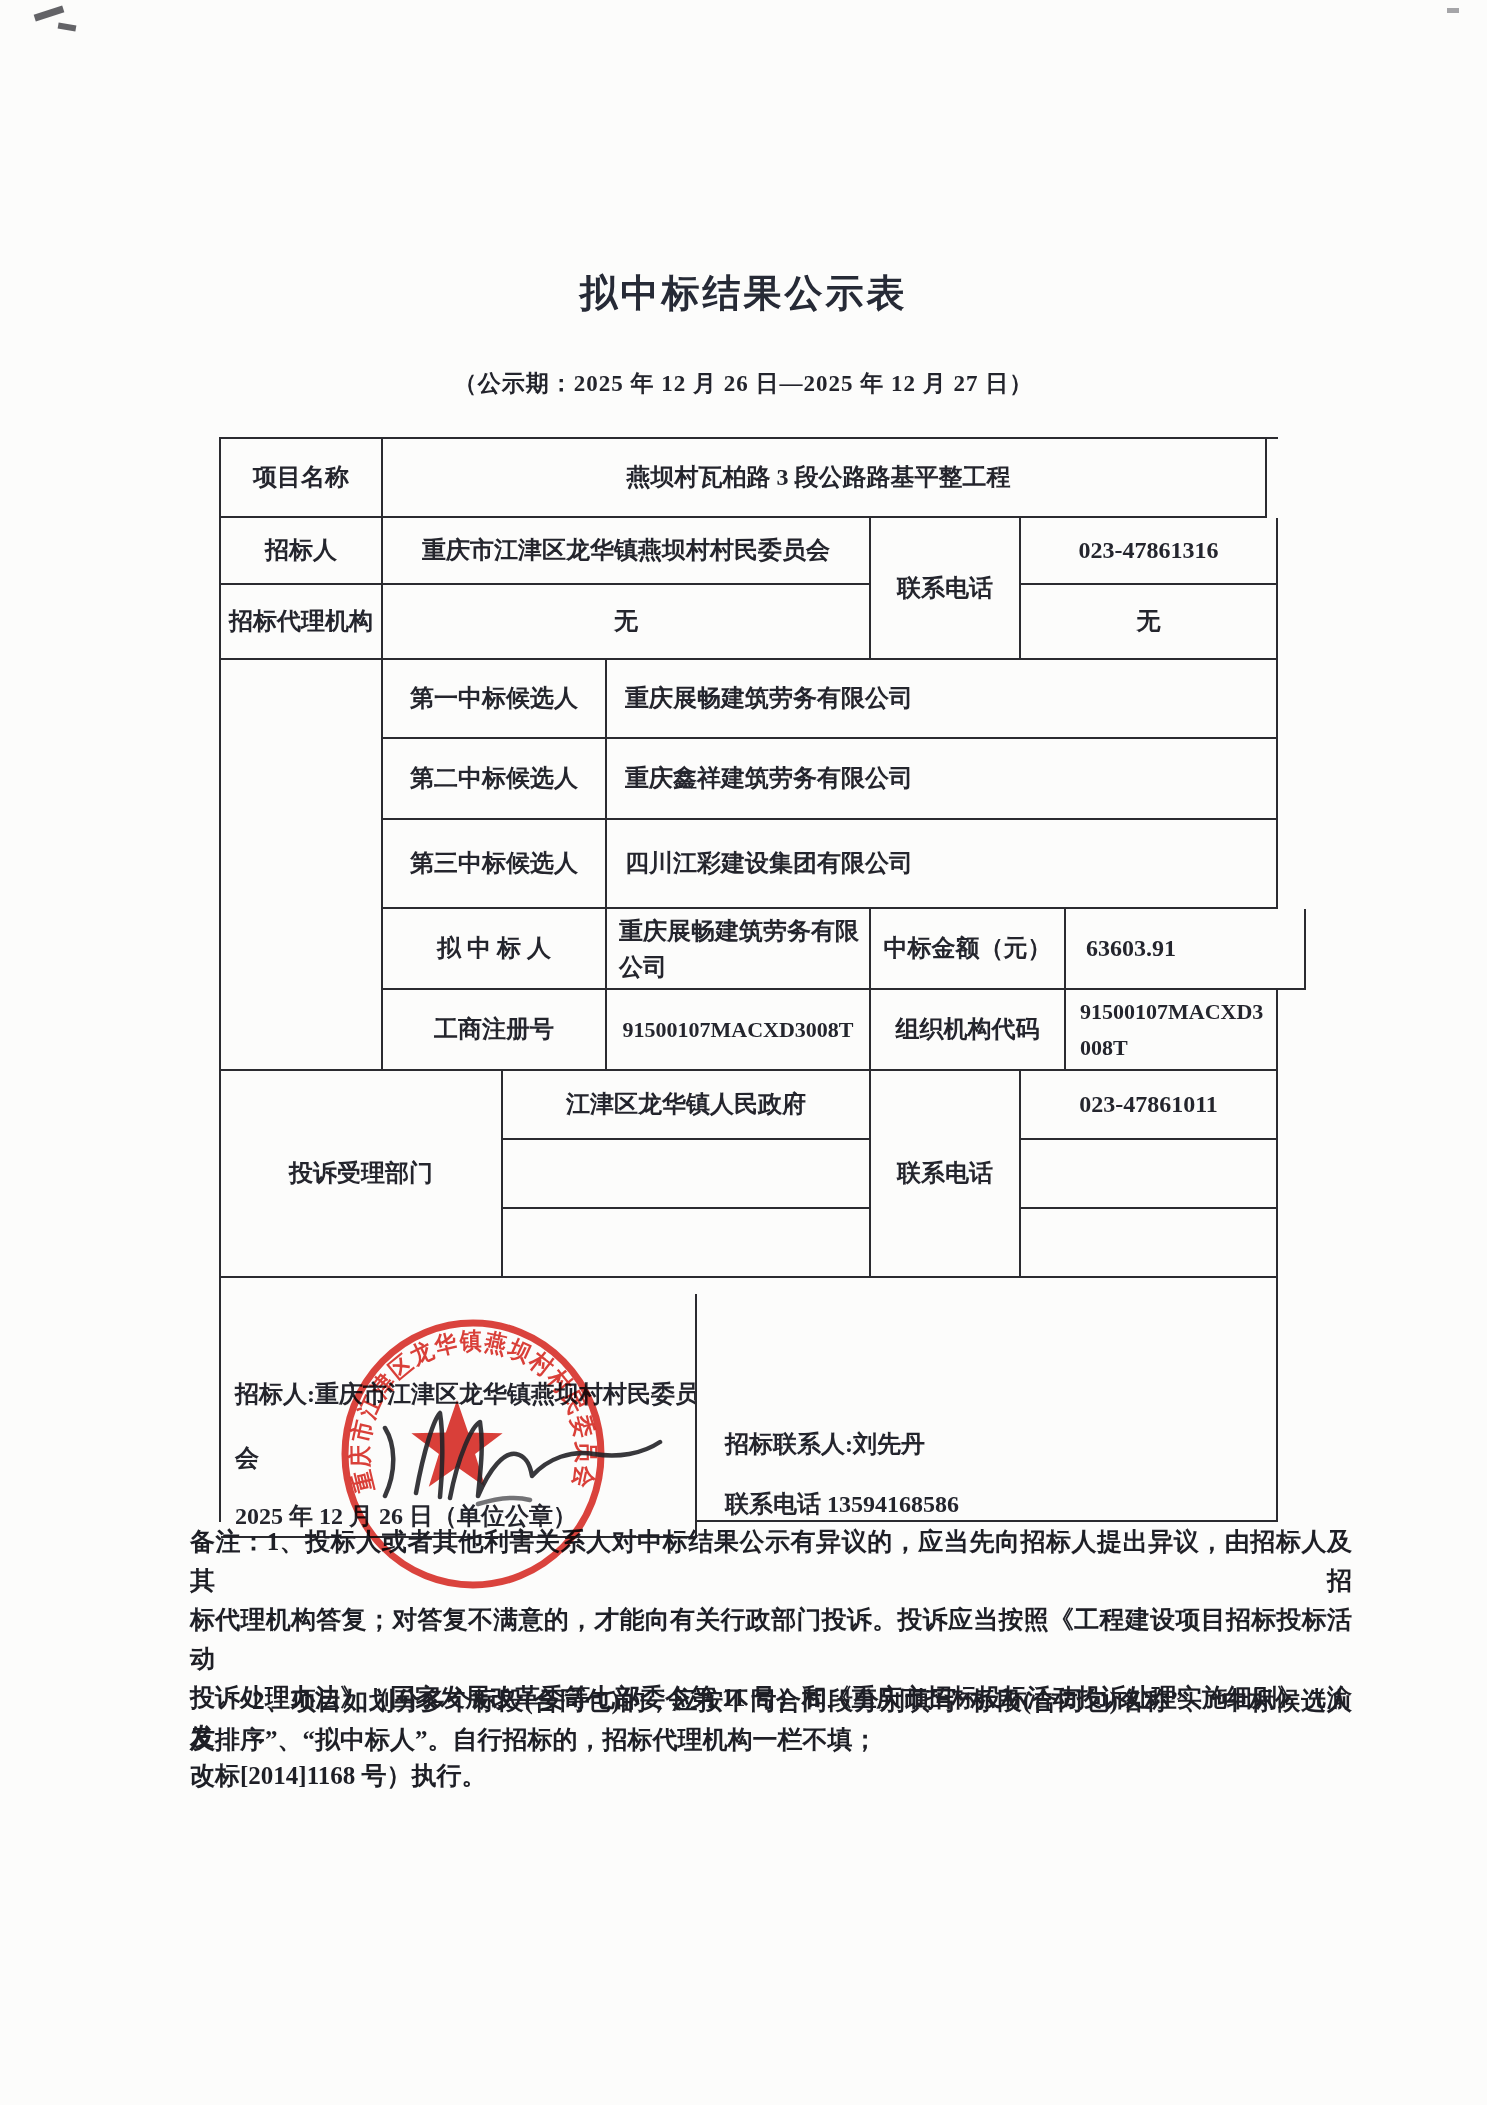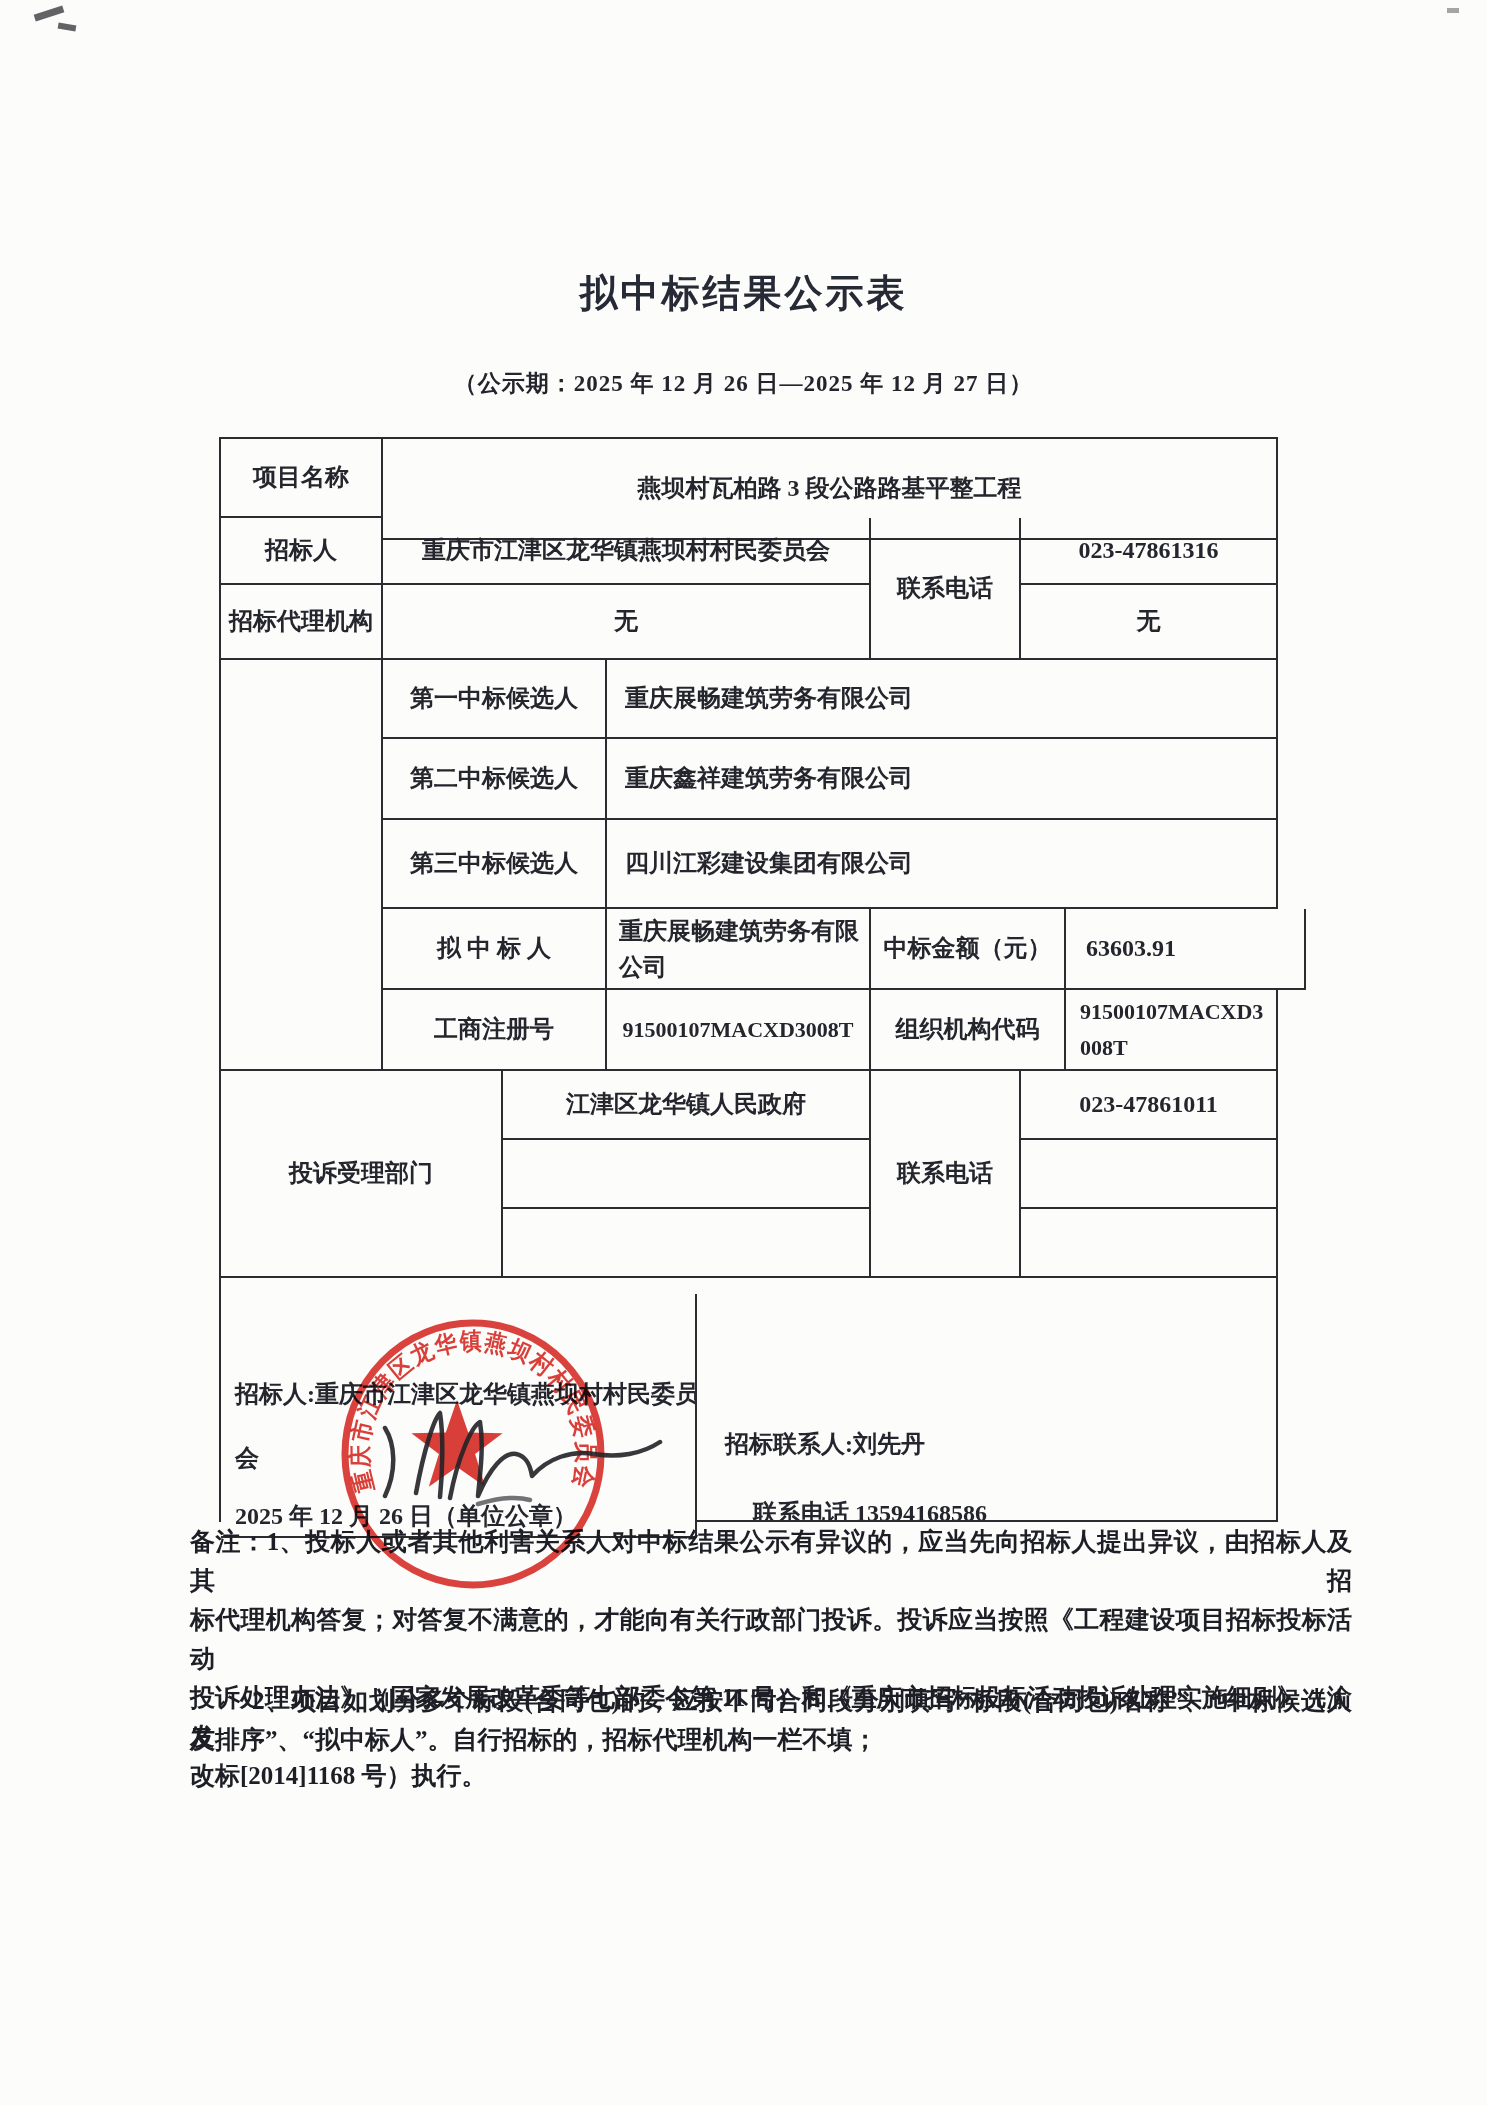--- a/index.html
+++ b/index.html
@@ -61,21 +61,21 @@
   <div class="artifact" style="left:34px;top:10px;width:30px;height:7px;transform:rotate(-18deg);"></div>
   <div class="artifact" style="left:58px;top:24px;width:18px;height:6px;transform:rotate(10deg);"></div>
   <div class="artifact" style="left:1447px;top:8px;width:12px;height:5px;opacity:.45;"></div>
 
   <div class="doc-title">拟中标结果公示表</div>
   <div class="doc-subtitle">（公示期：2025 年 12 月 26 日—2025 年 12 月 27 日）</div>
 
   <div class="tbl">
 
     <div class="cell" style="left:0;top:0;width:162px;height:79px;">项目名称</div>
-    <div class="cell" style="left:162px;top:0;width:895px;height:101px;">燕坝村瓦柏路 3 段公路路基平整工程</div>
+    <div class="cell" style="left:151px;top:0;width:895px;height:79px;">燕坝村瓦柏路 3 段公路路基平整工程</div>
 
     <div class="cell" style="left:0;top:79px;width:162px;height:67px;">招标人</div>
     <div class="cell" style="left:162px;top:79px;width:488px;height:67px;">重庆市江津区龙华镇燕坝村村民委员会</div>
     <div class="cell" style="left:650px;top:79px;width:150px;height:142px;">联系电话</div>
     <div class="cell" style="left:800px;top:79px;width:257px;height:67px;">023-47861316</div>
 
     <div class="cell" style="left:0;top:146px;width:162px;height:75px;">招标代理机构</div>
     <div class="cell" style="left:162px;top:146px;width:488px;height:75px;">无</div>
     <div class="cell" style="left:800px;top:146px;width:257px;height:75px;">无</div>
 
@@ -107,21 +107,21 @@
     <div class="cell" style="left:800px;top:701px;width:257px;height:69px;"></div>
     <div class="cell" style="left:800px;top:770px;width:257px;height:69px;"></div>
 
     <div class="cell block" style="left:0;top:839px;width:476px;height:244px;margin-top:16px;">
       <div class="sig-line" style="left:14px;top:84px;">招标人:重庆市江津区龙华镇燕坝村村民委员</div>
       <div class="sig-line" style="left:14px;top:148px;">会</div>
       <div class="sig-line" style="left:14px;top:206px;">2025 年 12 月 26 日（单位公章）</div>
     </div>
     <div class="cell block" style="left:476px;top:839px;width:581px;height:244px;">
       <div class="sig-line" style="left:28px;top:150px;">招标联系人:刘先丹</div>
-      <div class="sig-line" style="left:28px;top:219px;margin-left:28px;">联系电话 13594168586</div>
+      <div class="sig-line" style="left:28px;top:210px;">联系电话 13594168586</div>
     </div>
   </div>
 
   <svg class="stamp-svg" viewBox="0 0 340 300" xmlns="http://www.w3.org/2000/svg">
     <defs>
       <path id="sealArc" d="M 44.3 181.9 A 105 105 0 1 1 241.7 181.9" fill="none"></path>
     </defs>
     <ellipse cx="143" cy="146" rx="128" ry="131" fill="none" stroke="#d7241d" stroke-width="7" opacity="0.9"></ellipse>
     <polygon fill="#d7241d" opacity="0.92" points="127,92 138.2,124.6 172.6,125.2 145.1,145.9 155.2,178.8 127,159 98.8,178.8 108.9,145.9 81.4,125.2 115.8,124.6"></polygon>
     <text font-size="24" font-weight="700" fill="#d7241d" opacity="0.92" letter-spacing="2" style="font-family:'Liberation Serif','DejaVu Serif',serif;">

